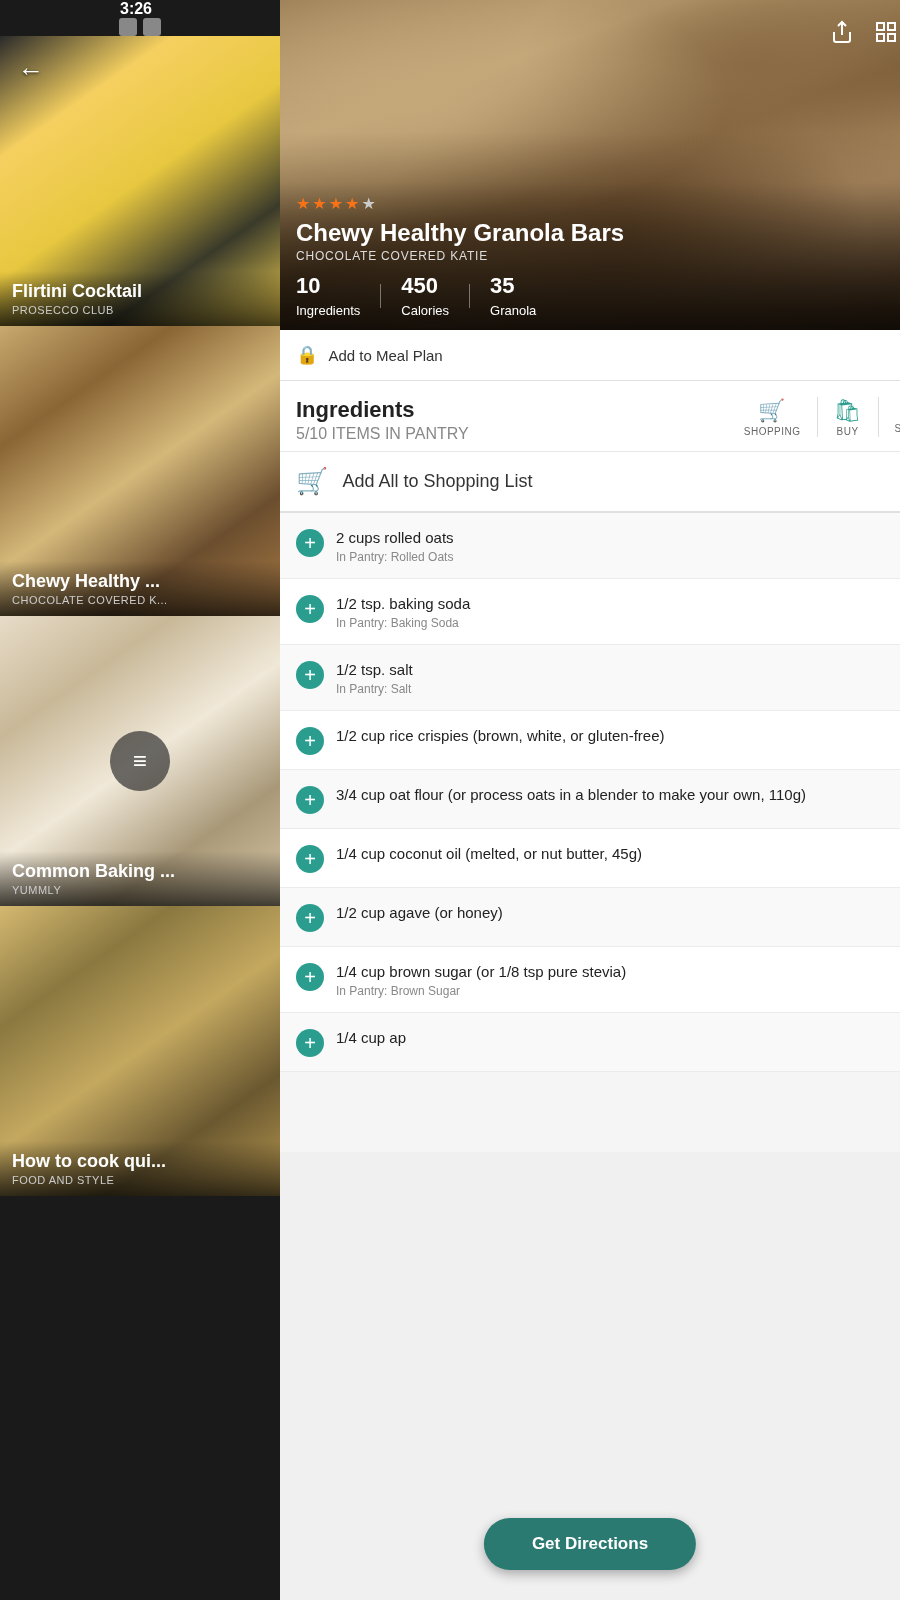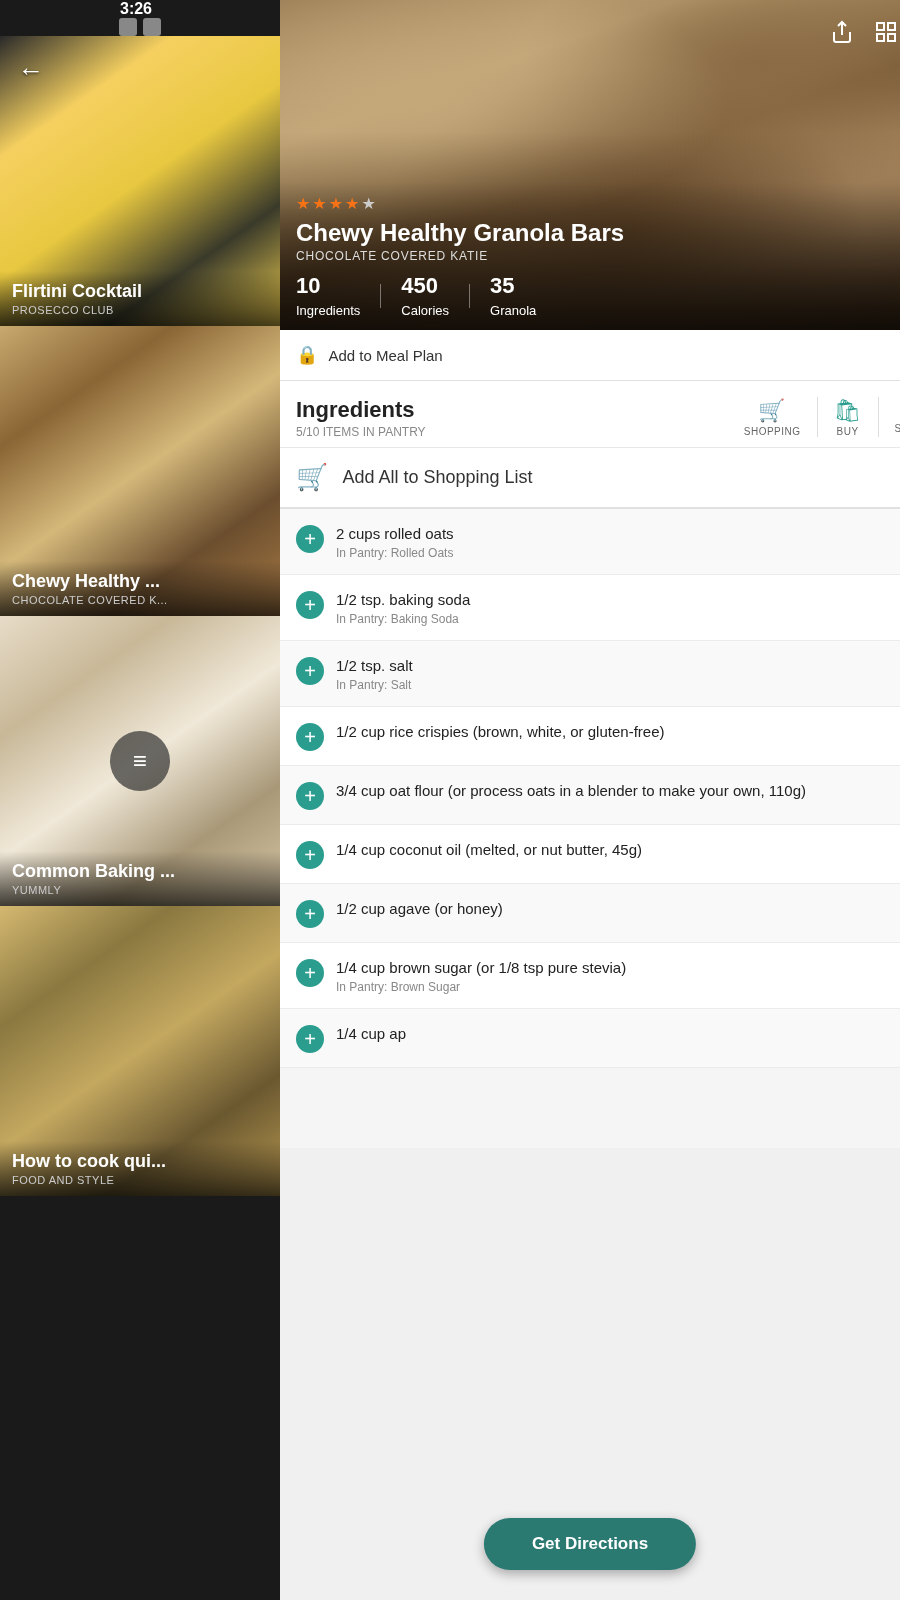--- a/index.html
+++ b/index.html
@@ -97,21 +97,21 @@
 
     
     .ingredients-section { background: #f5f5f5; padding-bottom: 80px; }
     .ingredients-header {
       padding: 16px 16px 8px 16px; background: #fff; border-bottom: 1px solid #e8e8e8;
     }
     .ingredients-title-row {
       display: flex; align-items: flex-start; justify-content: space-between;
     }
     .ingredients-title { font-size: 22px; font-weight: 700; color: #222; }
-    .ingredients-pantry { font-size: 12px; color: #888; margin-top: 2px; }
+    .ingredients-pantry { font-size: 16px; color: #888; margin-top: 2px; }
     .ingredients-actions { display: flex; gap: 16px; align-items: center; }
     .ing-action { display: flex; flex-direction: column; align-items: center; gap: 2px; cursor: pointer; }
     .ing-action-icon { font-size: 22px; color: #2a9d8f; }
     .ing-action-label { font-size: 10px; color: #666; letter-spacing: 0.5px; text-transform: uppercase; }
     .ing-action-num { font-size: 18px; font-weight: 700; color: #444; }
     .ing-divider { width: 1px; height: 40px; background: #ddd; }
 
     
     .add-all-row {
       background: #fff; padding: 14px 16px; display: flex; align-items: center; gap: 14px;

